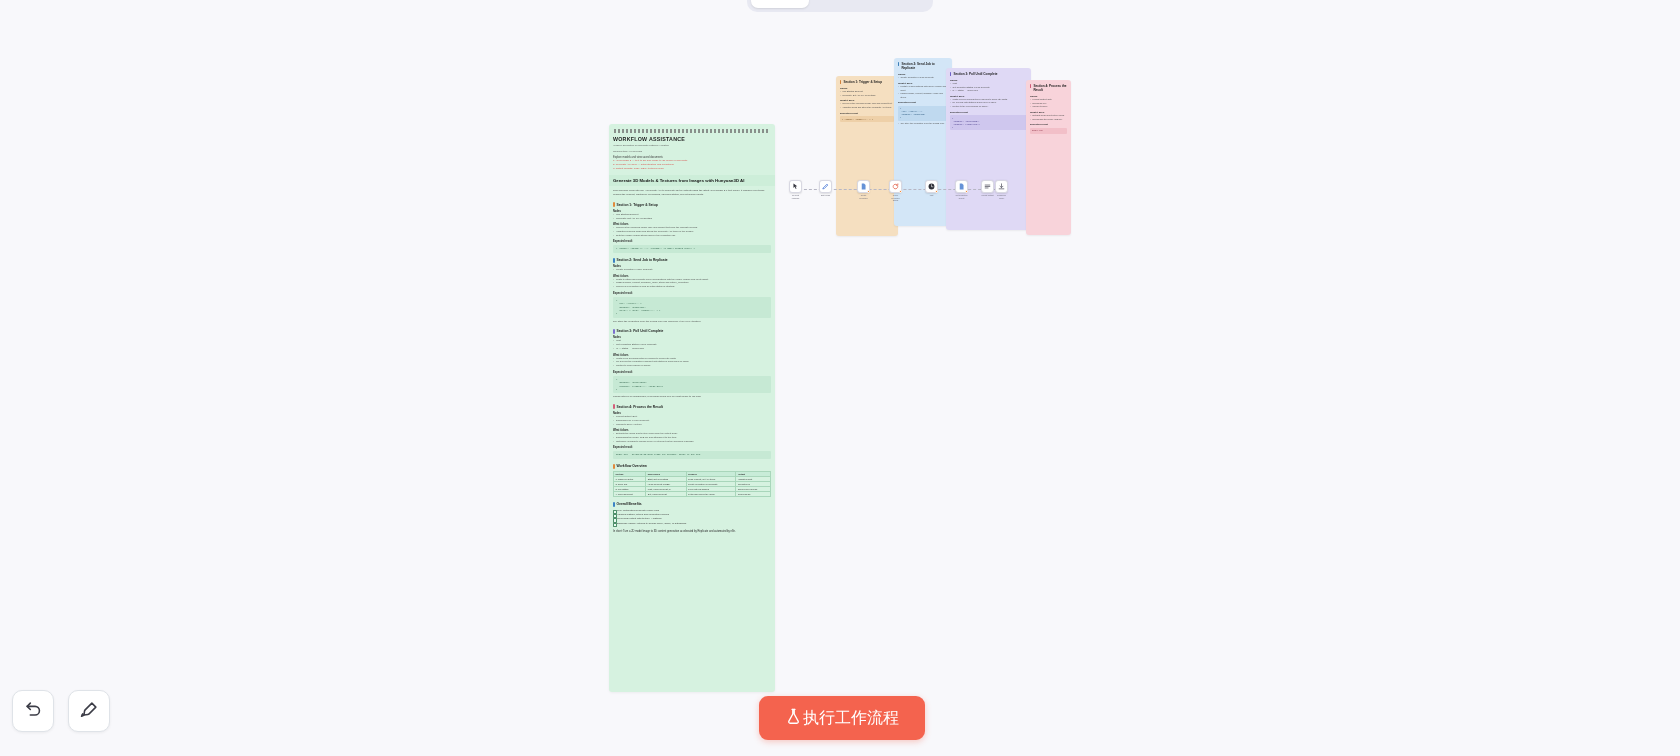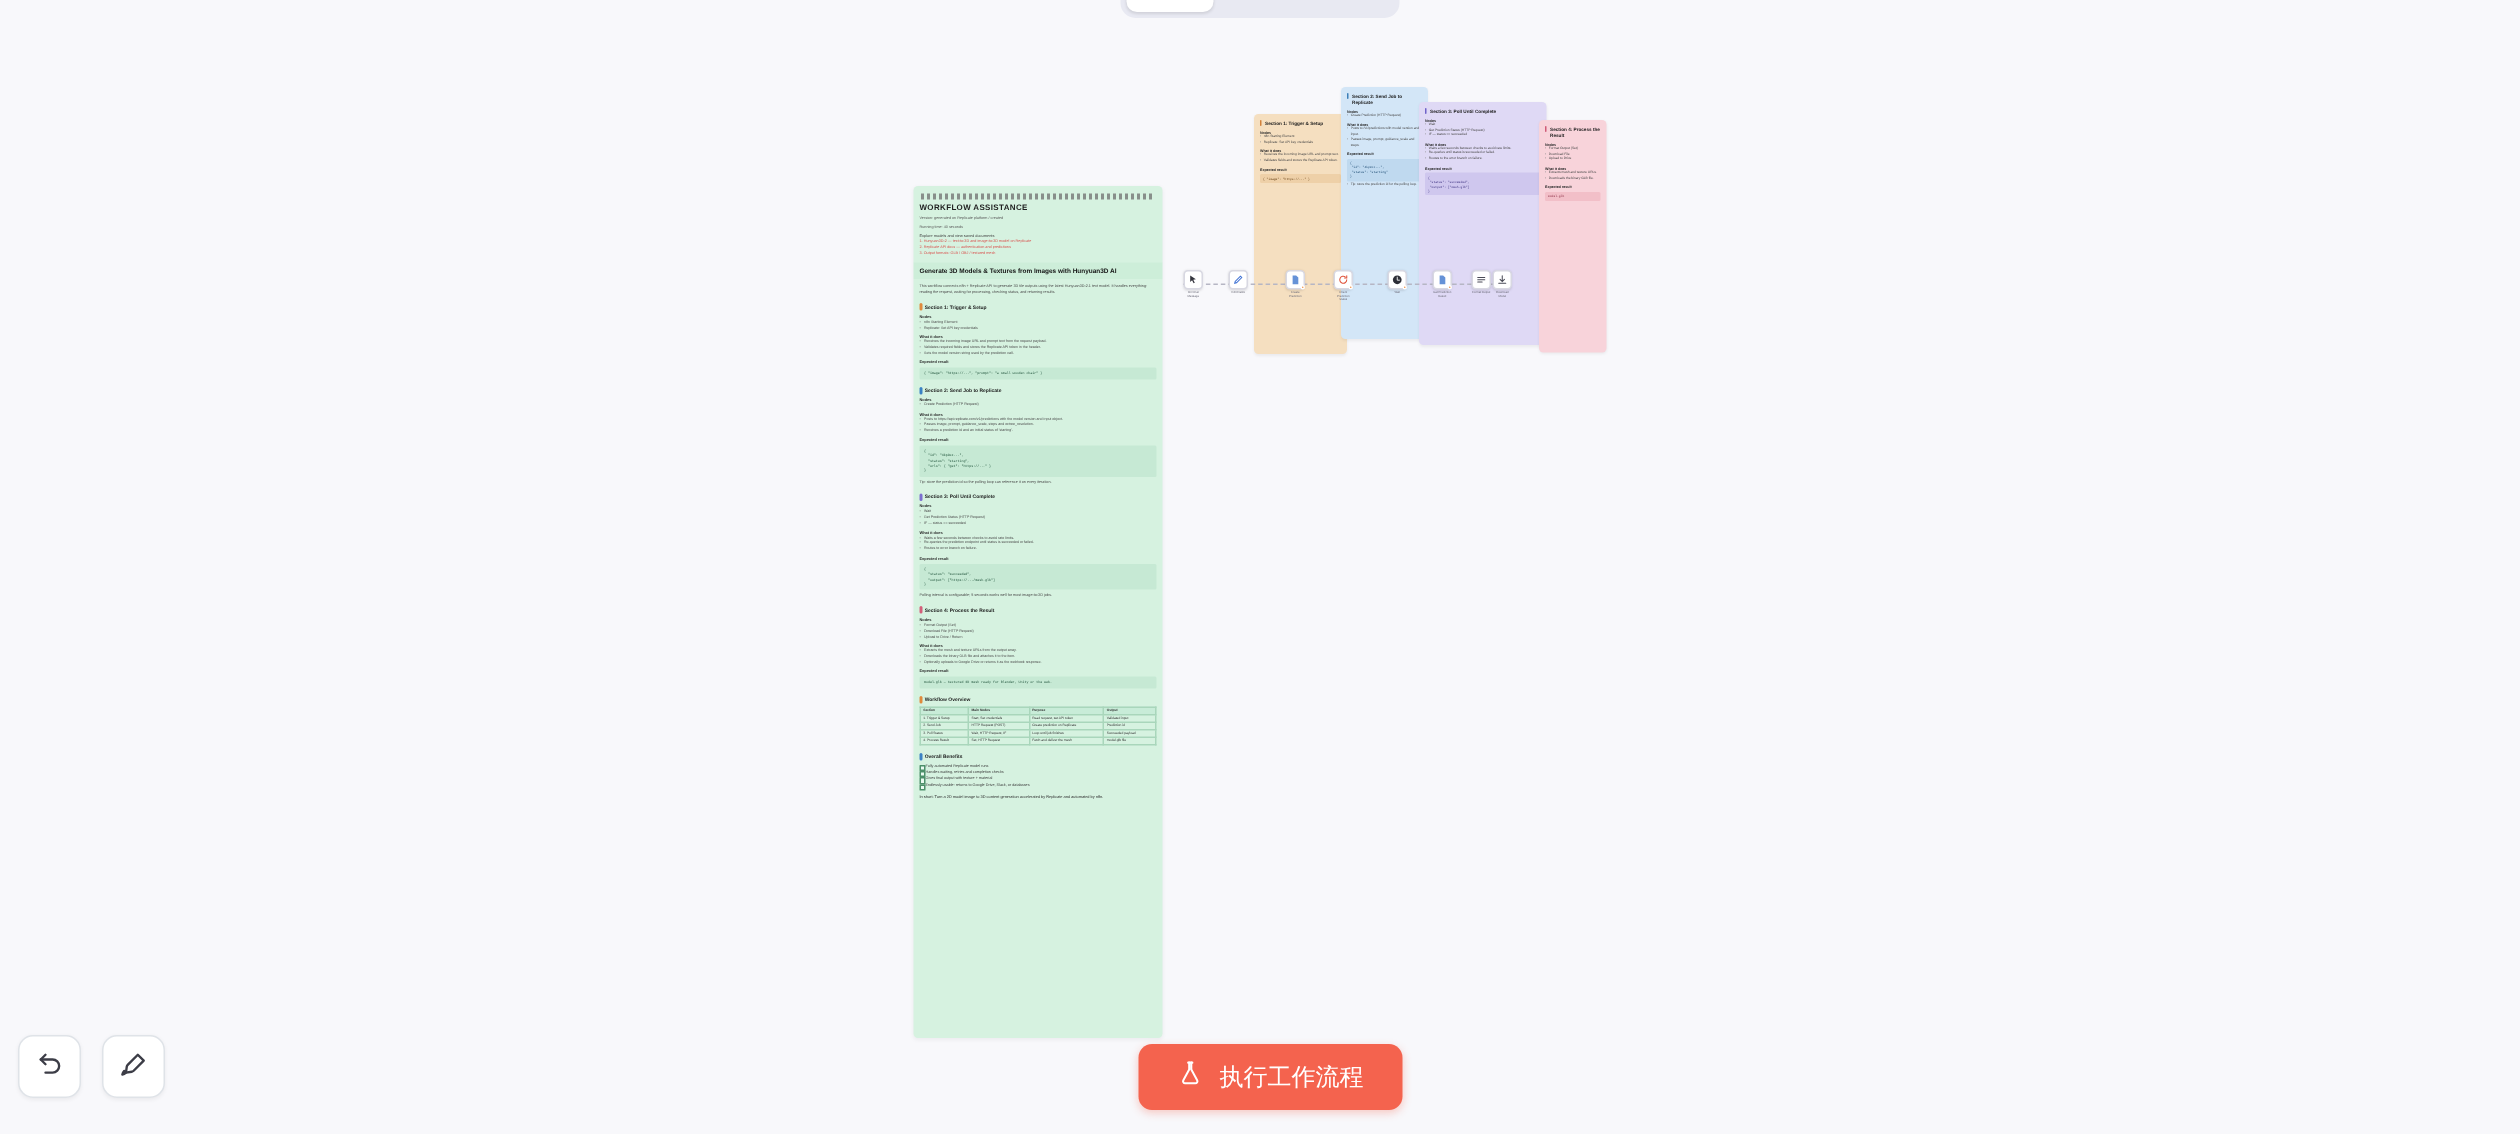--- a/index.html
+++ b/index.html
@@ -148,21 +148,21 @@
     cursor: pointer; box-shadow: 0 1px 3px rgba(0,0,0,.06);
   }
   .tool svg { width: 19px; height: 19px; }
 
   
   .execute {
     position: absolute; left: 759px; top: 696px;
     height: 44px; padding: 0 26px;
     background: #f4634e; color: #fff;
     border: none; border-radius: 9px; cursor: pointer;
-    display: flex; align-items: center; gap: 11px;
+    display: flex; align-items: center; gap: 1px;
     font-size: 16px; font-weight: 500;
     box-shadow: 0 2px 6px rgba(244,99,78,.32);
     font-family: "Liberation Sans", sans-serif;
   }
   .execute svg { width: 17px; height: 17px; }
 </style>
 </head>
 <body>
 
 <div class="canvas">

